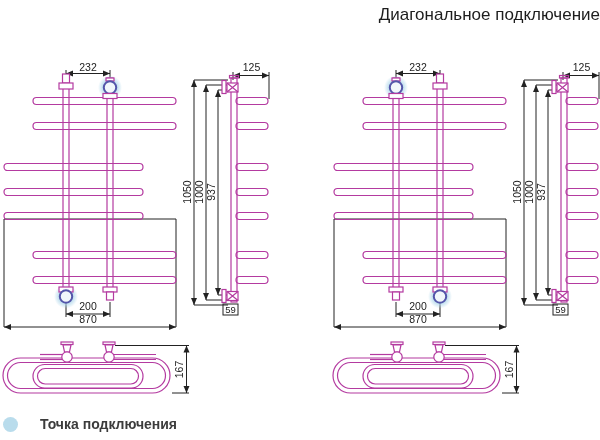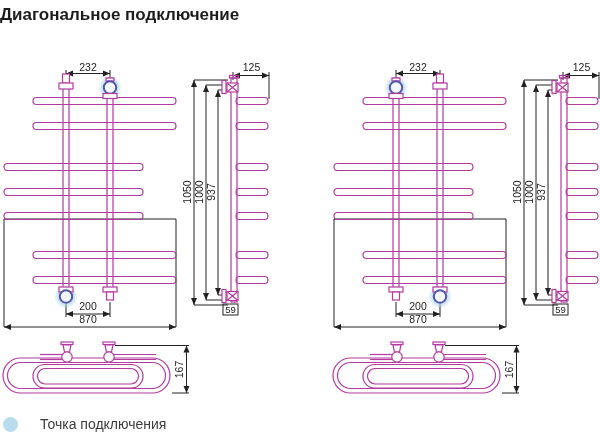--- a/index.html
+++ b/index.html
@@ -1,22 +1,22 @@
 <!DOCTYPE html>
 <html><head>
 <meta charset="utf-8">
 <style>
   html,body{margin:0;padding:0;background:#fff;}
   .canvas{position:relative;width:600px;height:440px;background:#ffffff;overflow:hidden;
           font-family:"Liberation Sans",sans-serif;}
-  .title{position:absolute;top:5px;left:0;right:0;text-align:left;
-         font-size:17px;font-weight:bold;color:#1d1d1d;}
+  .title{position:absolute;top:5px;left:0;right:0;text-align:right;
+         font-size:17px;font-weight:normal;color:#1d1d1d;}
   .legend-dot{position:absolute;left:3px;top:417px;width:15px;height:15px;border-radius:50%;
               background:#b9dcec;}
-  .legend-label{position:absolute;left:40px;top:416px;font-size:14px;color:#3c3c3c;}
+  .legend-label{position:absolute;left:40px;top:416px;font-size:14px;color:#3c3c3c;font-weight:bold;}
   svg{position:absolute;left:0;top:0;}
   svg text{font-family:"Liberation Sans",sans-serif;font-size:10.5px;fill:#222;}
   .blk{stroke:#222;stroke-width:1;fill:none;}
   .mag{stroke:#b43aa0;stroke-width:1.2;fill:none;}
   .magf{stroke:#b43aa0;stroke-width:1.2;fill:#ffffff;}
 </style>
 </head>
 <body>
 
 <div class="canvas">

